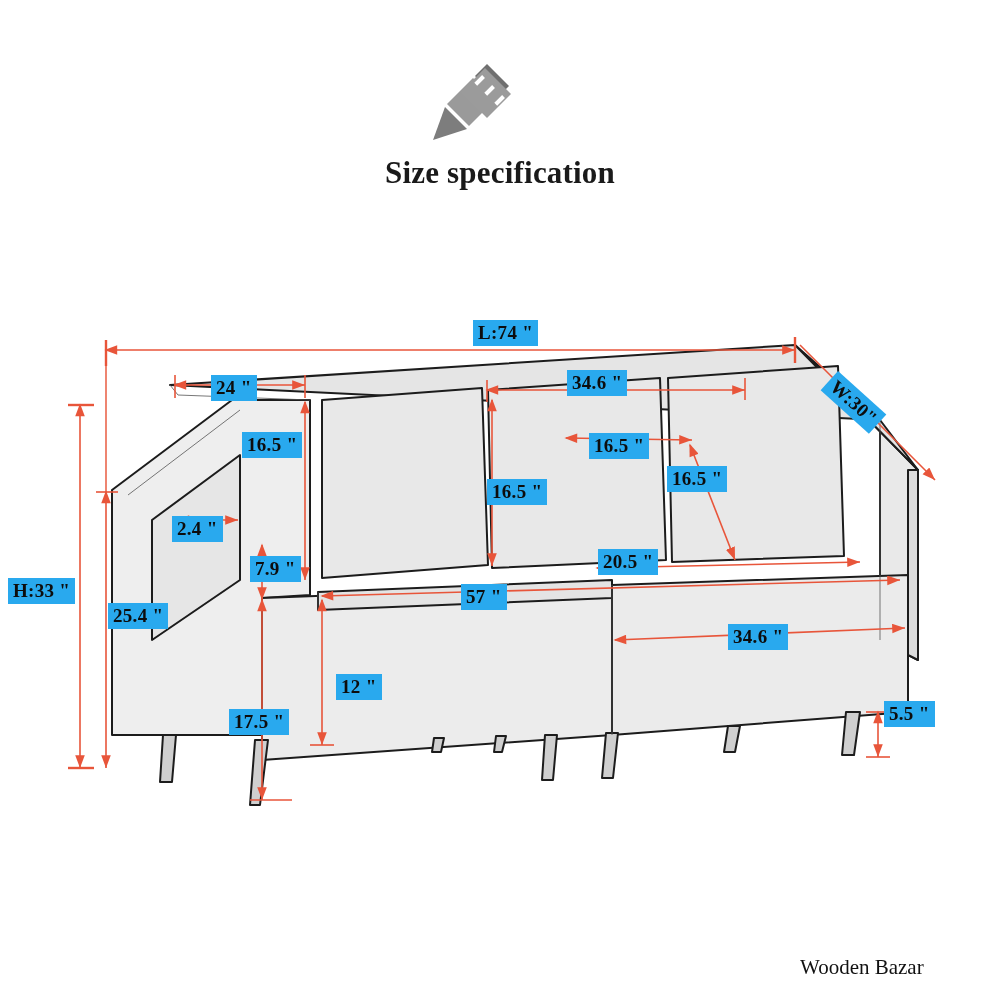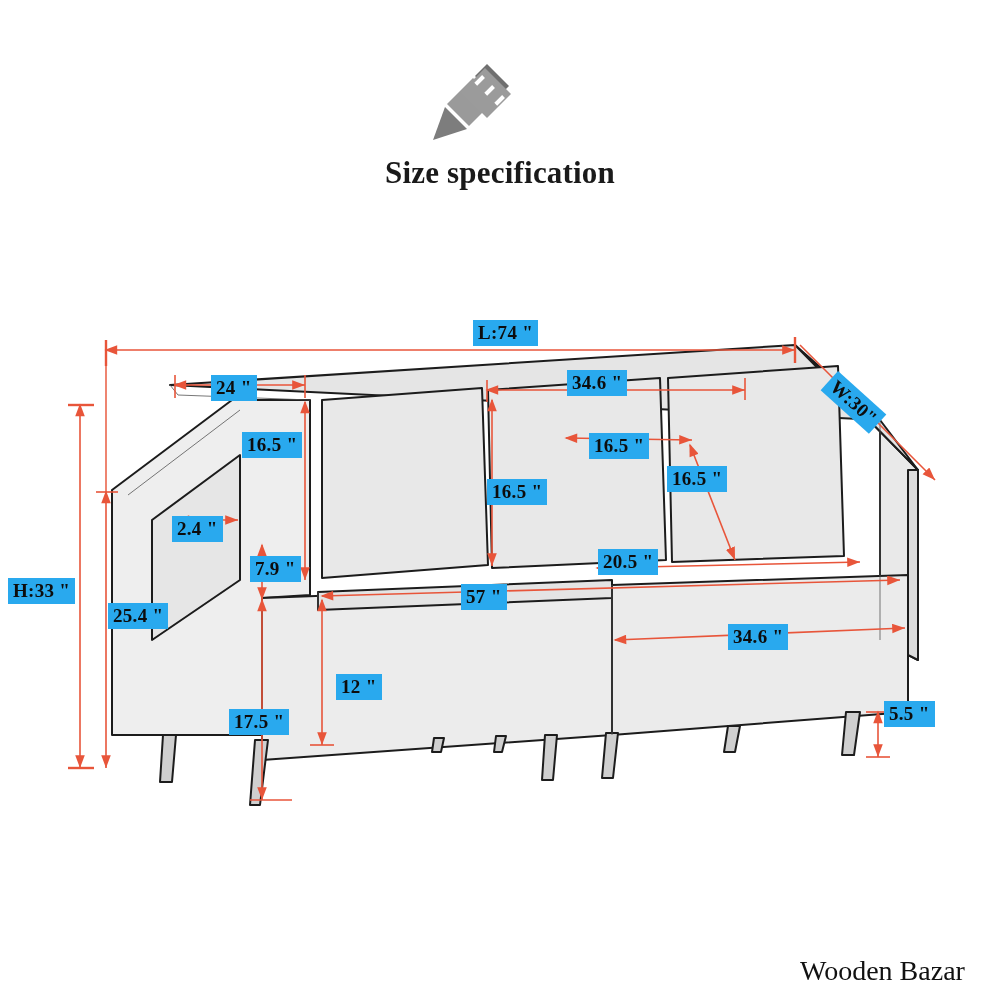--- a/index.html
+++ b/index.html
@@ -63,21 +63,21 @@
   }
   .dim.rot {
     transform-origin: 0 0;
   }
   
   .watermark {
     position: absolute;
     left: 800px;
     top: 955px;
     font-family: "Liberation Serif", serif;
-    font-size: 28px;
+    font-size: 21px;
     color: #111111;
     white-space: nowrap;
   }
 </style>
 </head>
 <body>
 
 <div id="stage">
 
   <div class="header-icon">

